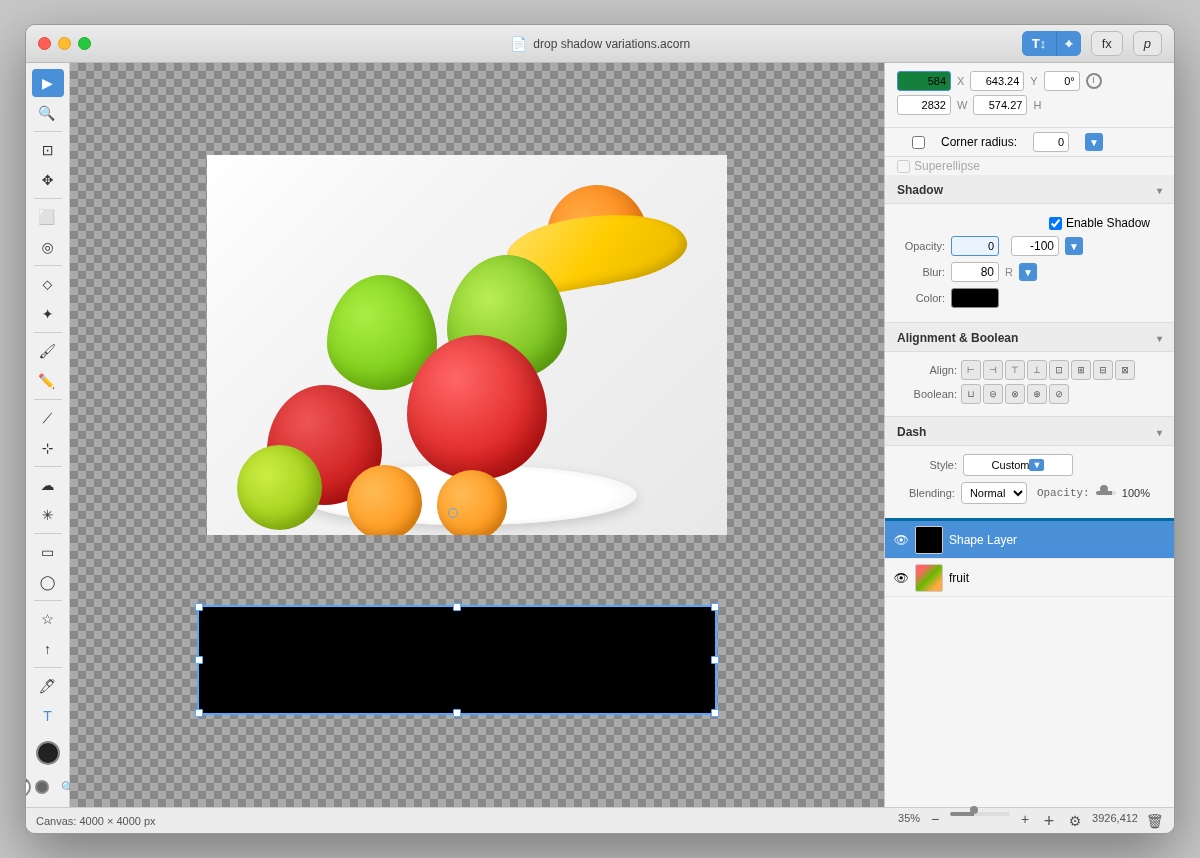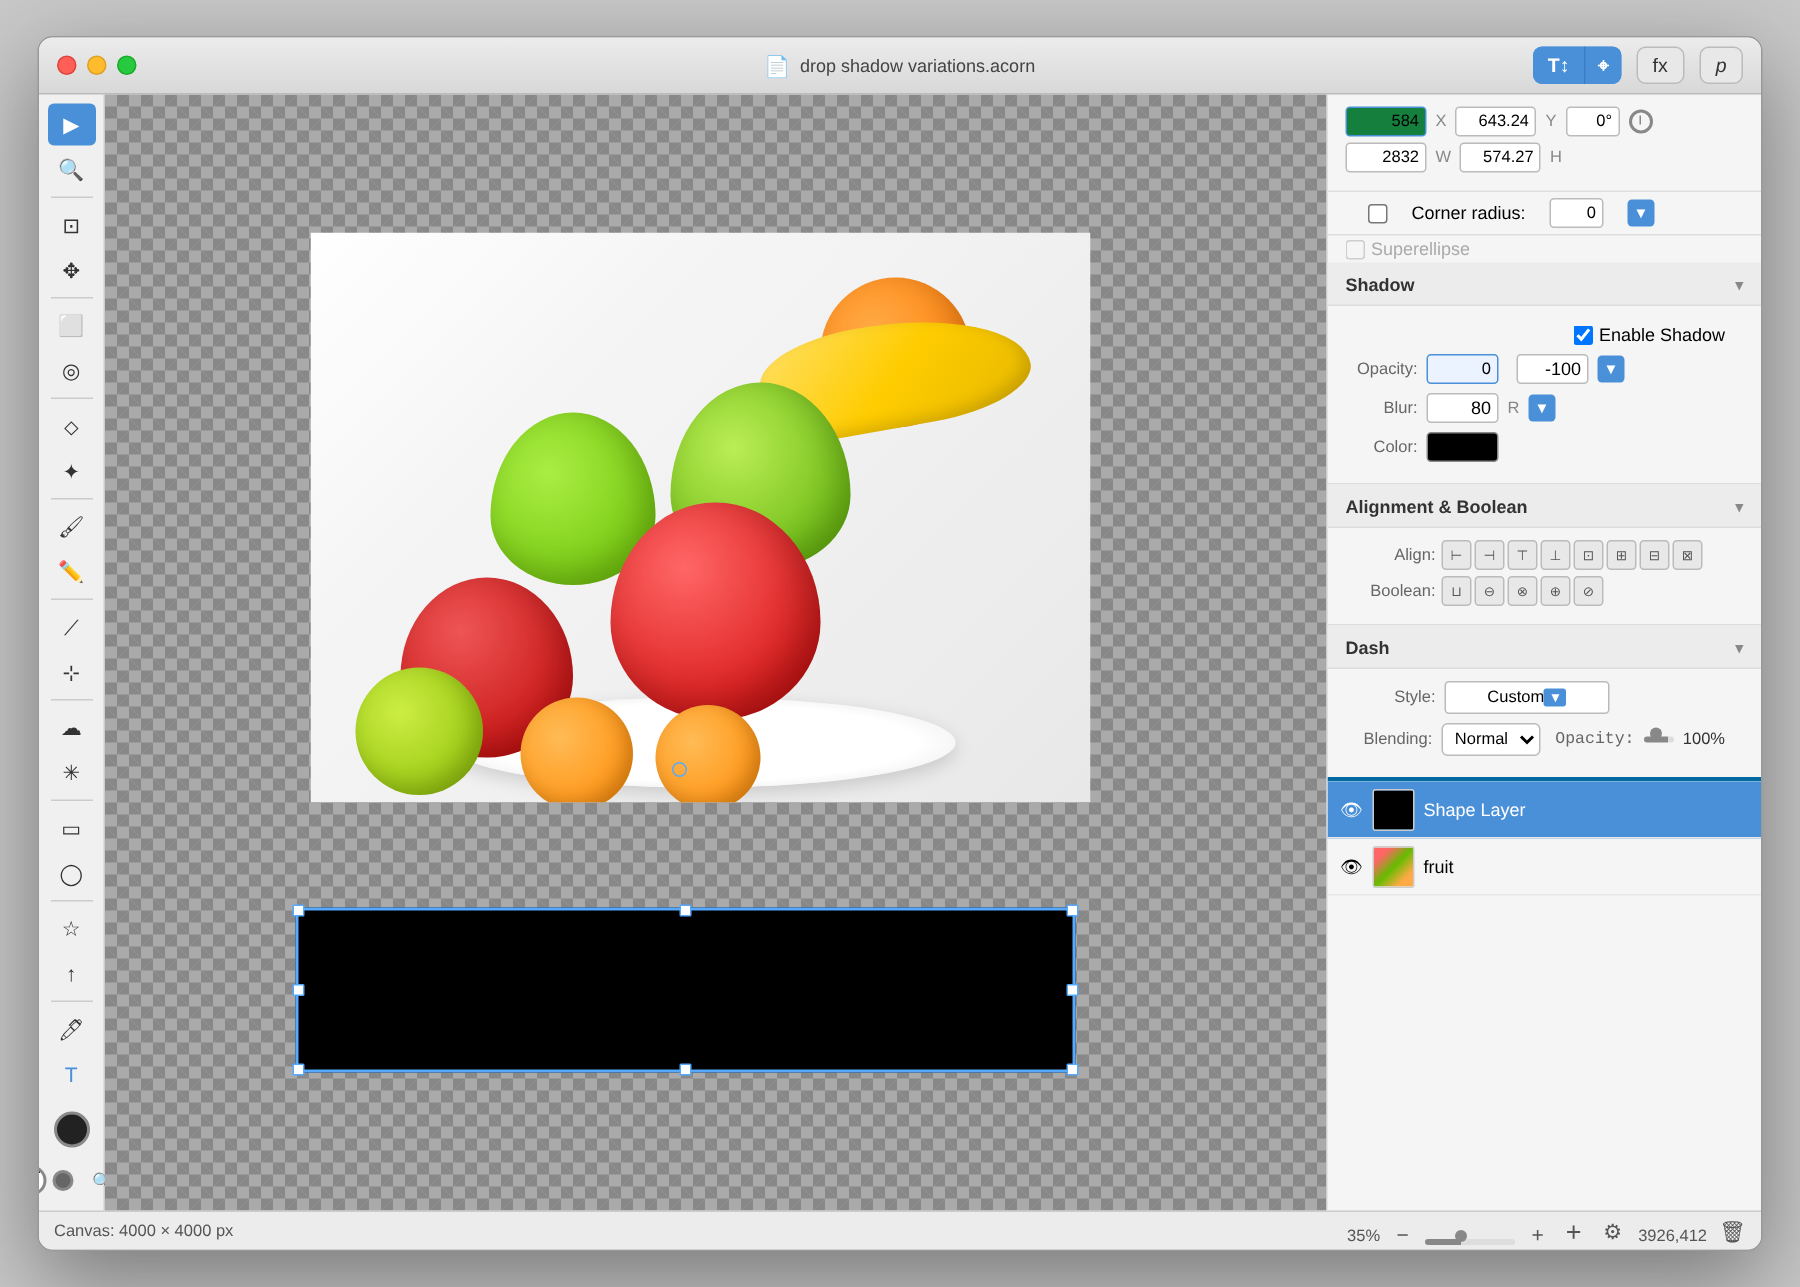--- a/index.html
+++ b/index.html
@@ -649,21 +649,21 @@
       width: 8px;
       height: 8px;
       background: #888;
       border-radius: 50%;
       position: relative;
       left: calc(40% - 4px);
       top: -6px;
     }
     .status-right {
       display: flex;
-      align-items: flex-end;
+      align-items: flex-start;
       gap: 8px;
       margin-left: auto;
     }
     .add-btn {
       width: 18px;
       height: 18px;
       background: transparent;
       border: none;
       font-size: 18px;
       line-height: 1;

